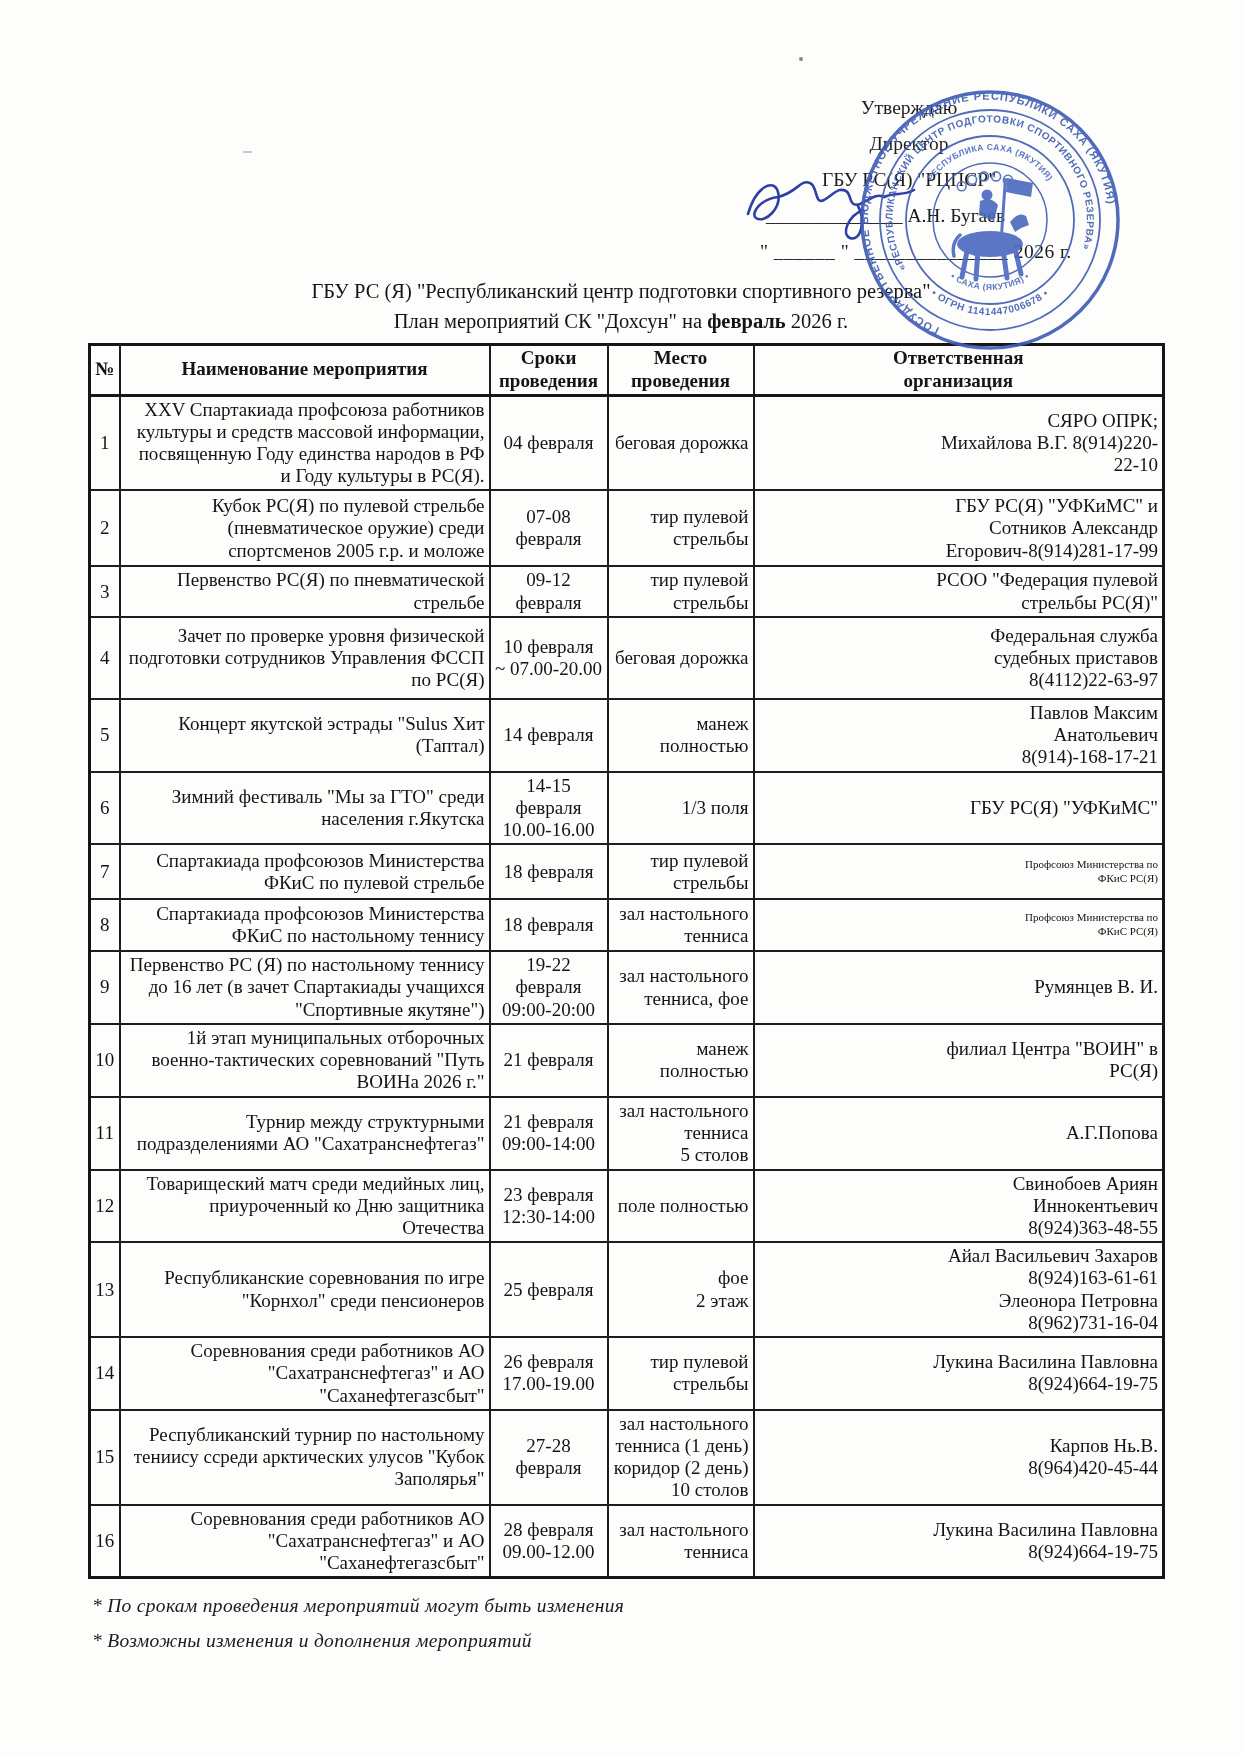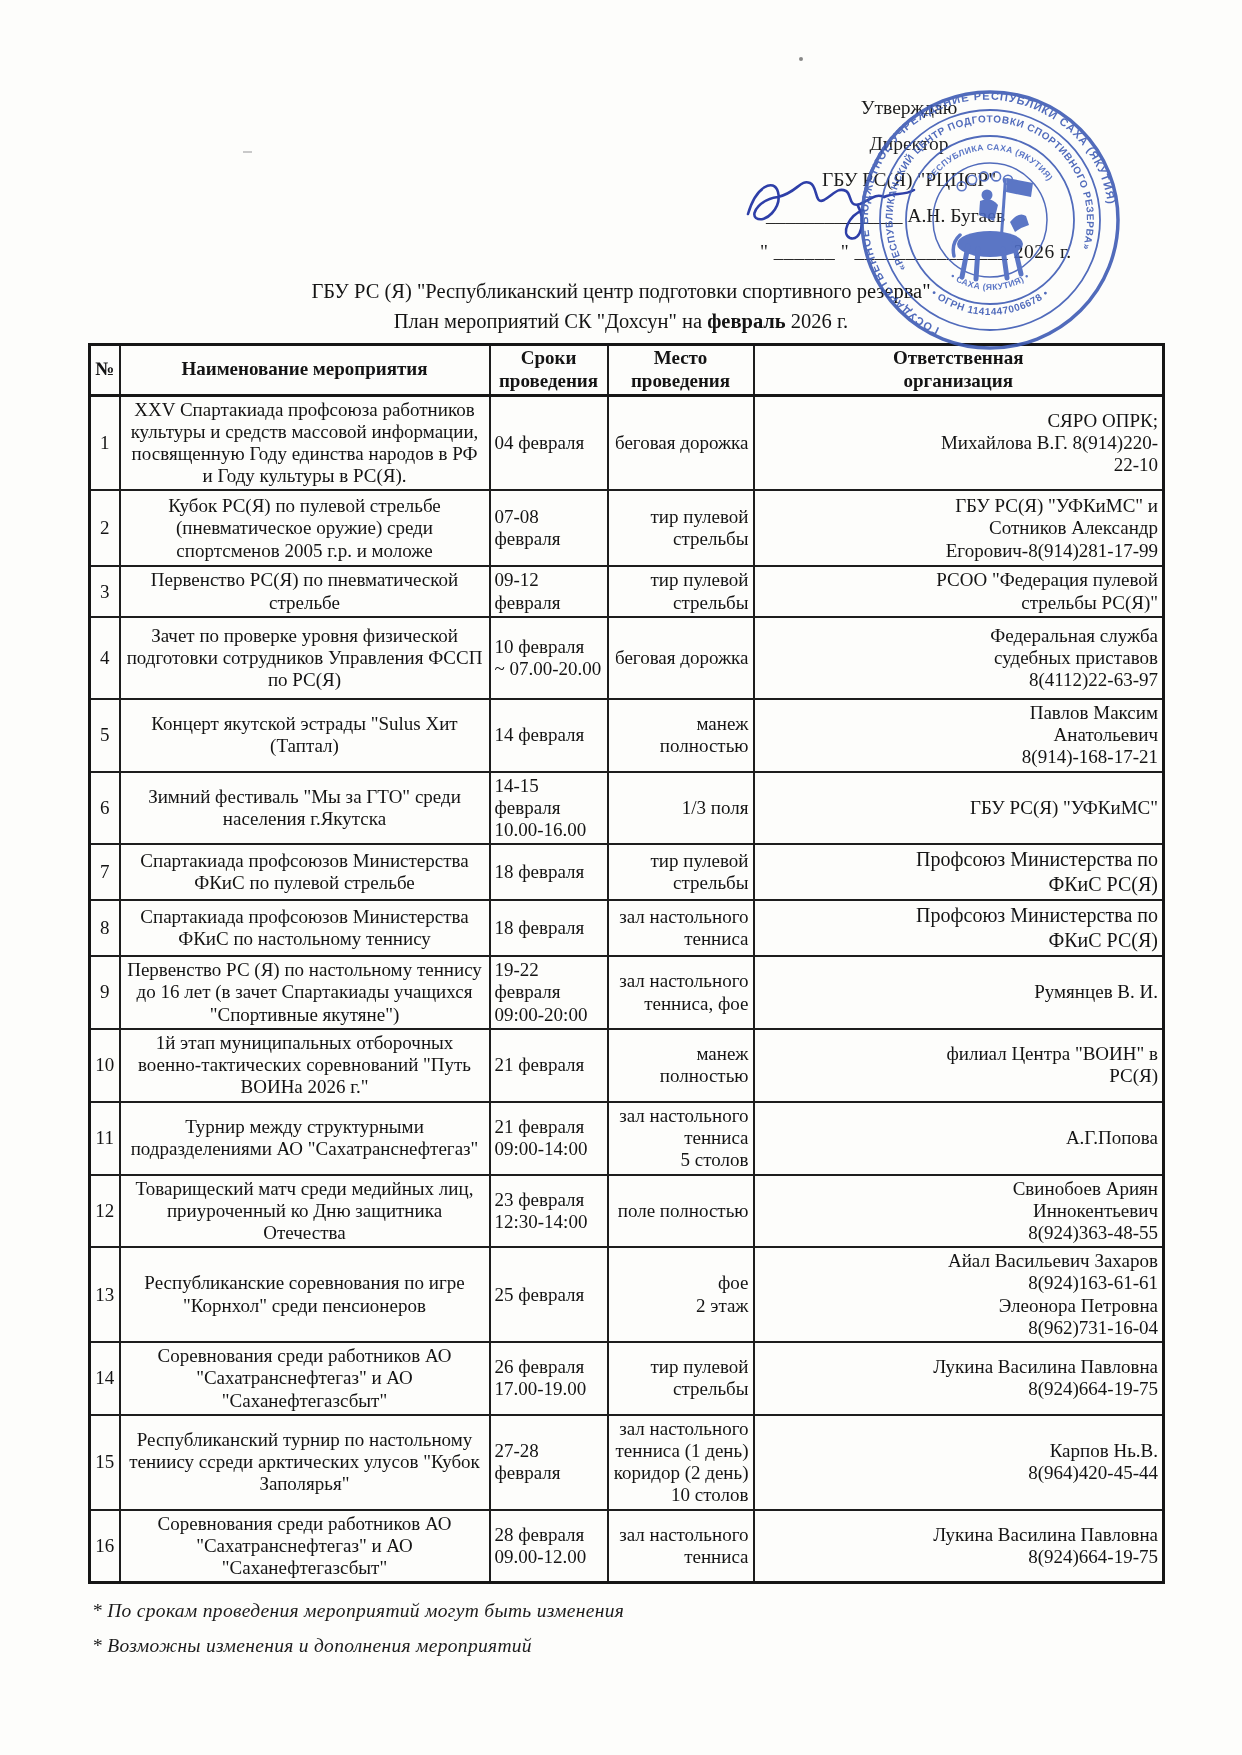--- a/index.html
+++ b/index.html
@@ -40,25 +40,25 @@
   table.plan th, table.plan td { border:2px solid #1d1d1d; vertical-align:middle; }
   table.plan thead th {
     font-size:19px; font-weight:bold; text-align:center;
     white-space:pre-line; line-height:1.2; height:42px; padding:1px 3px;
   }
   table.plan thead th { border-bottom:3px solid #161616; }
   table.plan td {
     font-size:19px; line-height:1.17; white-space:pre-line; padding:2px 4px;
   }
   td.c-num   { text-align:center; }
-  td.c-name  { text-align:center; padding:2px 7px 2px 7px; }
-  td.c-dates { text-align:left; }
+  td.c-name  { text-align:right; padding:2px 7px 2px 7px; }
+  td.c-dates { text-align:center; }
   td.c-place { text-align:right; }
   td.c-org   { text-align:right; font-size:18.5px; }
-  td.c-org.small { font-size:20px; line-height:1.25; }
+  td.c-org.small { font-size:11px; line-height:1.25; }
 
   tbody tr:nth-child(1)  { height:86px; }
   tbody tr:nth-child(2)  { height:76px; }
   tbody tr:nth-child(3)  { height:40px; }
   tbody tr:nth-child(4)  { height:82px; }
   tbody tr:nth-child(5)  { height:56px; }
   tbody tr:nth-child(6)  { height:44px; }
   tbody tr:nth-child(7)  { height:55px; }
   tbody tr:nth-child(8)  { height:52px; }
   tbody tr:nth-child(9)  { height:63px; }

